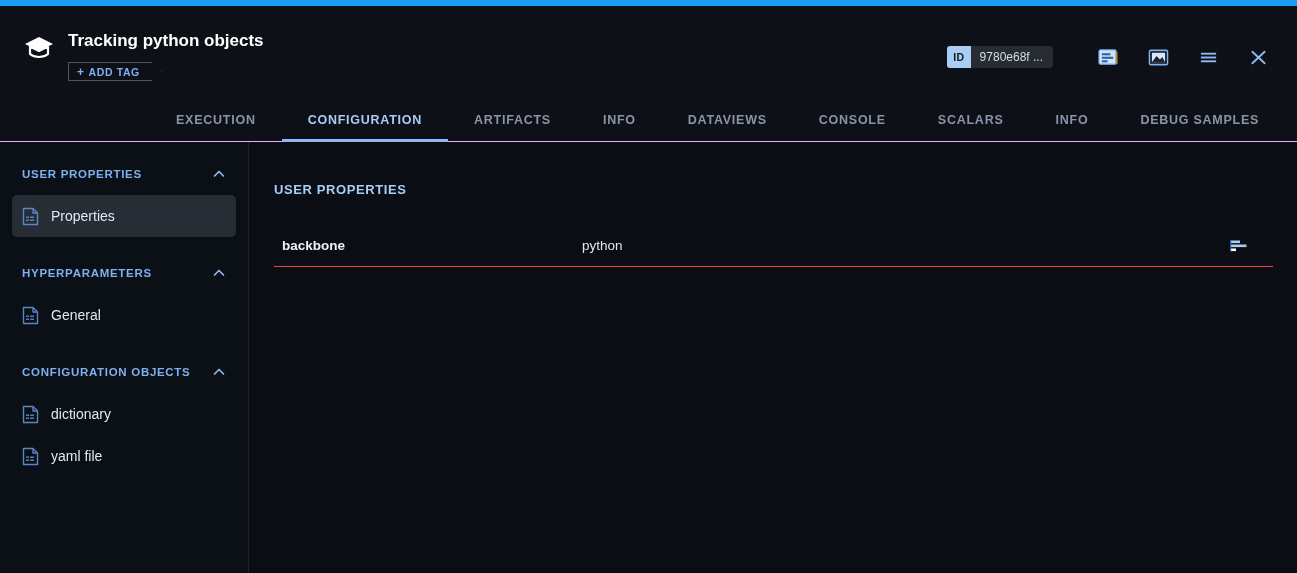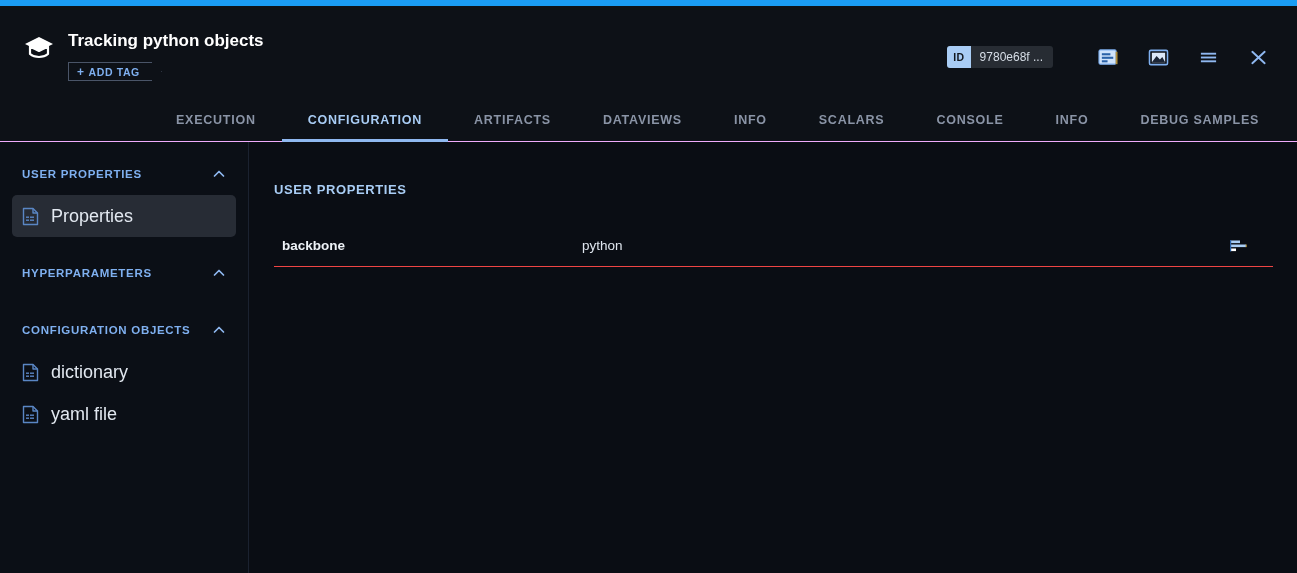--- a/index.html
+++ b/index.html
@@ -119,21 +119,21 @@
     margin-bottom: 9px;
   }
   .sb-group-hdr .lbl {
     font-size: 11.5px; font-weight: 700; letter-spacing: .7px; color: #7fb0f0;
   }
   .chev { width: 14px; height: 14px; flex: none; cursor: pointer; }
   .sb-item {
     display: flex; align-items: center; gap: 12px;
     height: 42px; margin: 0 12px; padding-left: 10px;
     border-radius: 5px; cursor: pointer;
-    color: #e2e8f0; font-size: 18px;
+    color: #e2e8f0; font-size: 14px;
   }
   .sb-item.selected { background: #272c35; }
   .sb-item .doc-ic { width: 17px; height: 19px; flex: none; }
   .sb-gap { height: 24px; }
 
   
   .main {
     position: absolute; top: 142px; left: 250px; width: 1047px; height: 431px;
     background: #0a0d14;
     padding: 40px 24px 0 24px;
@@ -219,24 +219,24 @@
           <path d="M4.5 4 L17.5 16 M17.5 4 L4.5 16" stroke="#8fb8f0" stroke-width="2" stroke-linecap="round"></path>
         </svg>
       </div>
     </div>
   </div>
 
   <div class="tabs">
     <div class="tab">EXECUTION</div>
     <div class="tab active">CONFIGURATION</div>
     <div class="tab">ARTIFACTS</div>
+    <div class="tab">INFO</div>
     <div class="tab">DATAVIEWS</div>
-    <div class="tab">INFO</div>
+    <div class="tab">CONSOLE</div>
     <div class="tab">SCALARS</div>
-    <div class="tab">CONSOLE</div>
     <div class="tab">INFO</div>
     <div class="tab">DEBUG SAMPLES</div>
   </div>
 
   <div class="sidebar">
 
     <div class="sb-group-hdr">
       <span class="lbl">USER PROPERTIES</span>
       <span class="chev">
         <svg viewBox="0 0 14 14" width="14" height="14">
@@ -260,20 +260,33 @@
 
     <div class="sb-gap"></div>
 
     <div class="sb-group-hdr">
       <span class="lbl">HYPERPARAMETERS</span>
       <span class="chev">
         <svg viewBox="0 0 14 14" width="14" height="14">
             <path d="M2.5 9 L7 4.5 L11.5 9" fill="none" stroke="#8fb8f0" stroke-width="1.7" stroke-linecap="round" stroke-linejoin="round"></path>
           </svg>
       </span>
+    </div>
+    <div class="sb-item">
+      <span class="doc-ic">
+        <svg viewBox="0 0 17 19" width="17" height="19">
+          <path d="M1.5 1.5 H11 L15.5 6 V17.5 H1.5 Z" fill="none" stroke="#5a86c4" stroke-width="1.4" stroke-linejoin="round"></path>
+          <path d="M11 1.5 V6 H15.5" fill="none" stroke="#5a86c4" stroke-width="1.4" stroke-linejoin="round"></path>
+          <rect x="4" y="9.5" width="3" height="1.4" fill="#5a86c4"></rect>
+          <rect x="8" y="9.5" width="4" height="1.4" fill="#5a86c4"></rect>
+          <rect x="4" y="12.5" width="3" height="1.4" fill="#5a86c4"></rect>
+          <rect x="8" y="12.5" width="4" height="1.4" fill="#5a86c4"></rect>
+        </svg>
+      </span>
+      <span>General</span>
     </div>
 
     <div class="sb-gap"></div>
 
     <div class="sb-group-hdr">
       <span class="lbl">CONFIGURATION OBJECTS</span>
       <span class="chev">
         <svg viewBox="0 0 14 14" width="14" height="14">
             <path d="M2.5 9 L7 4.5 L11.5 9" fill="none" stroke="#8fb8f0" stroke-width="1.7" stroke-linecap="round" stroke-linejoin="round"></path>
           </svg>

